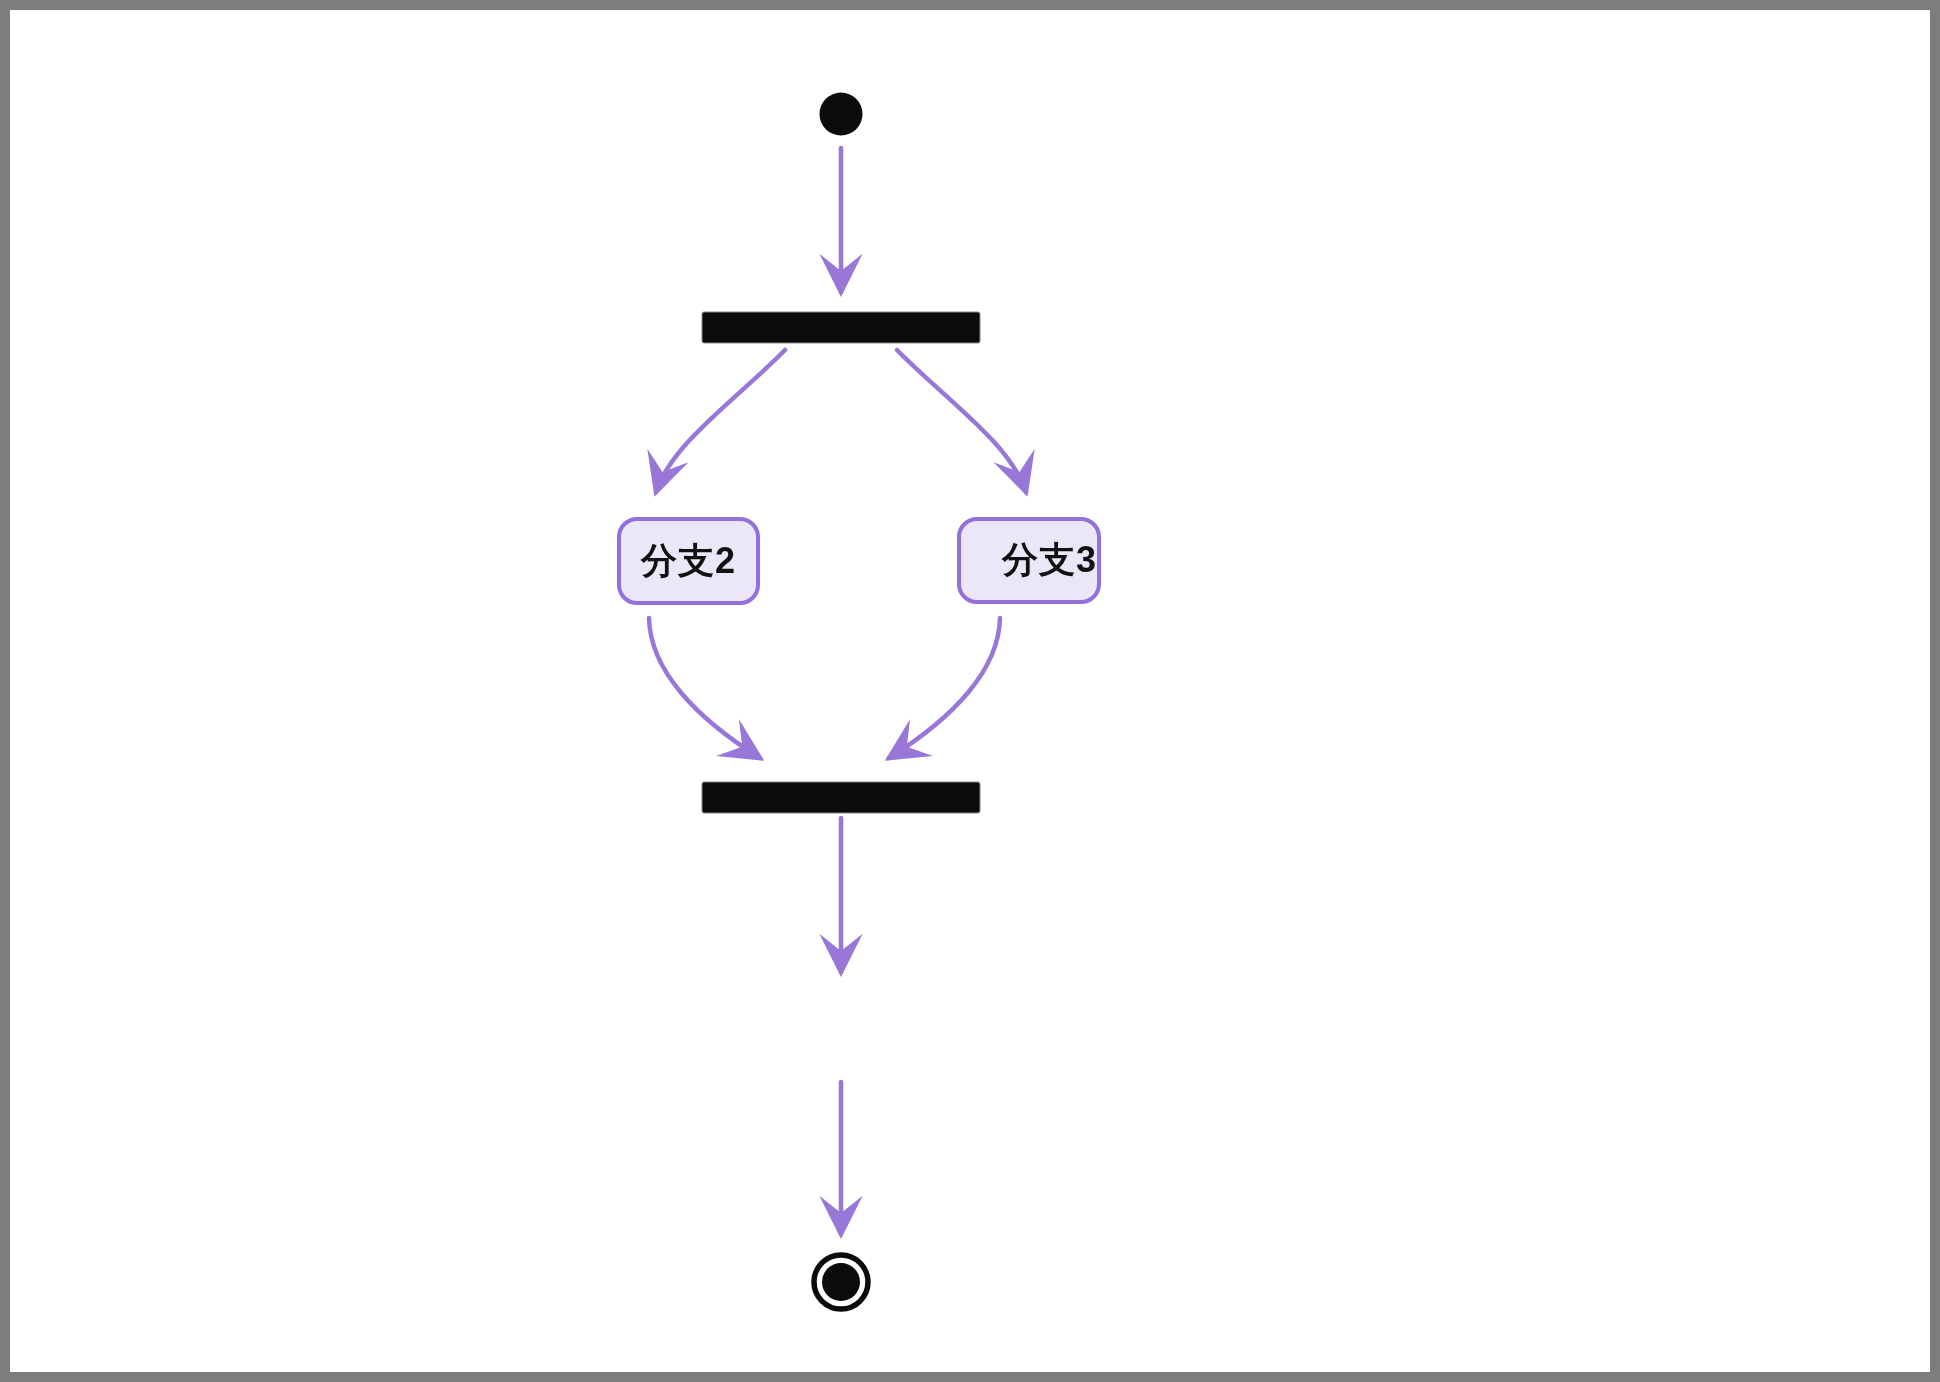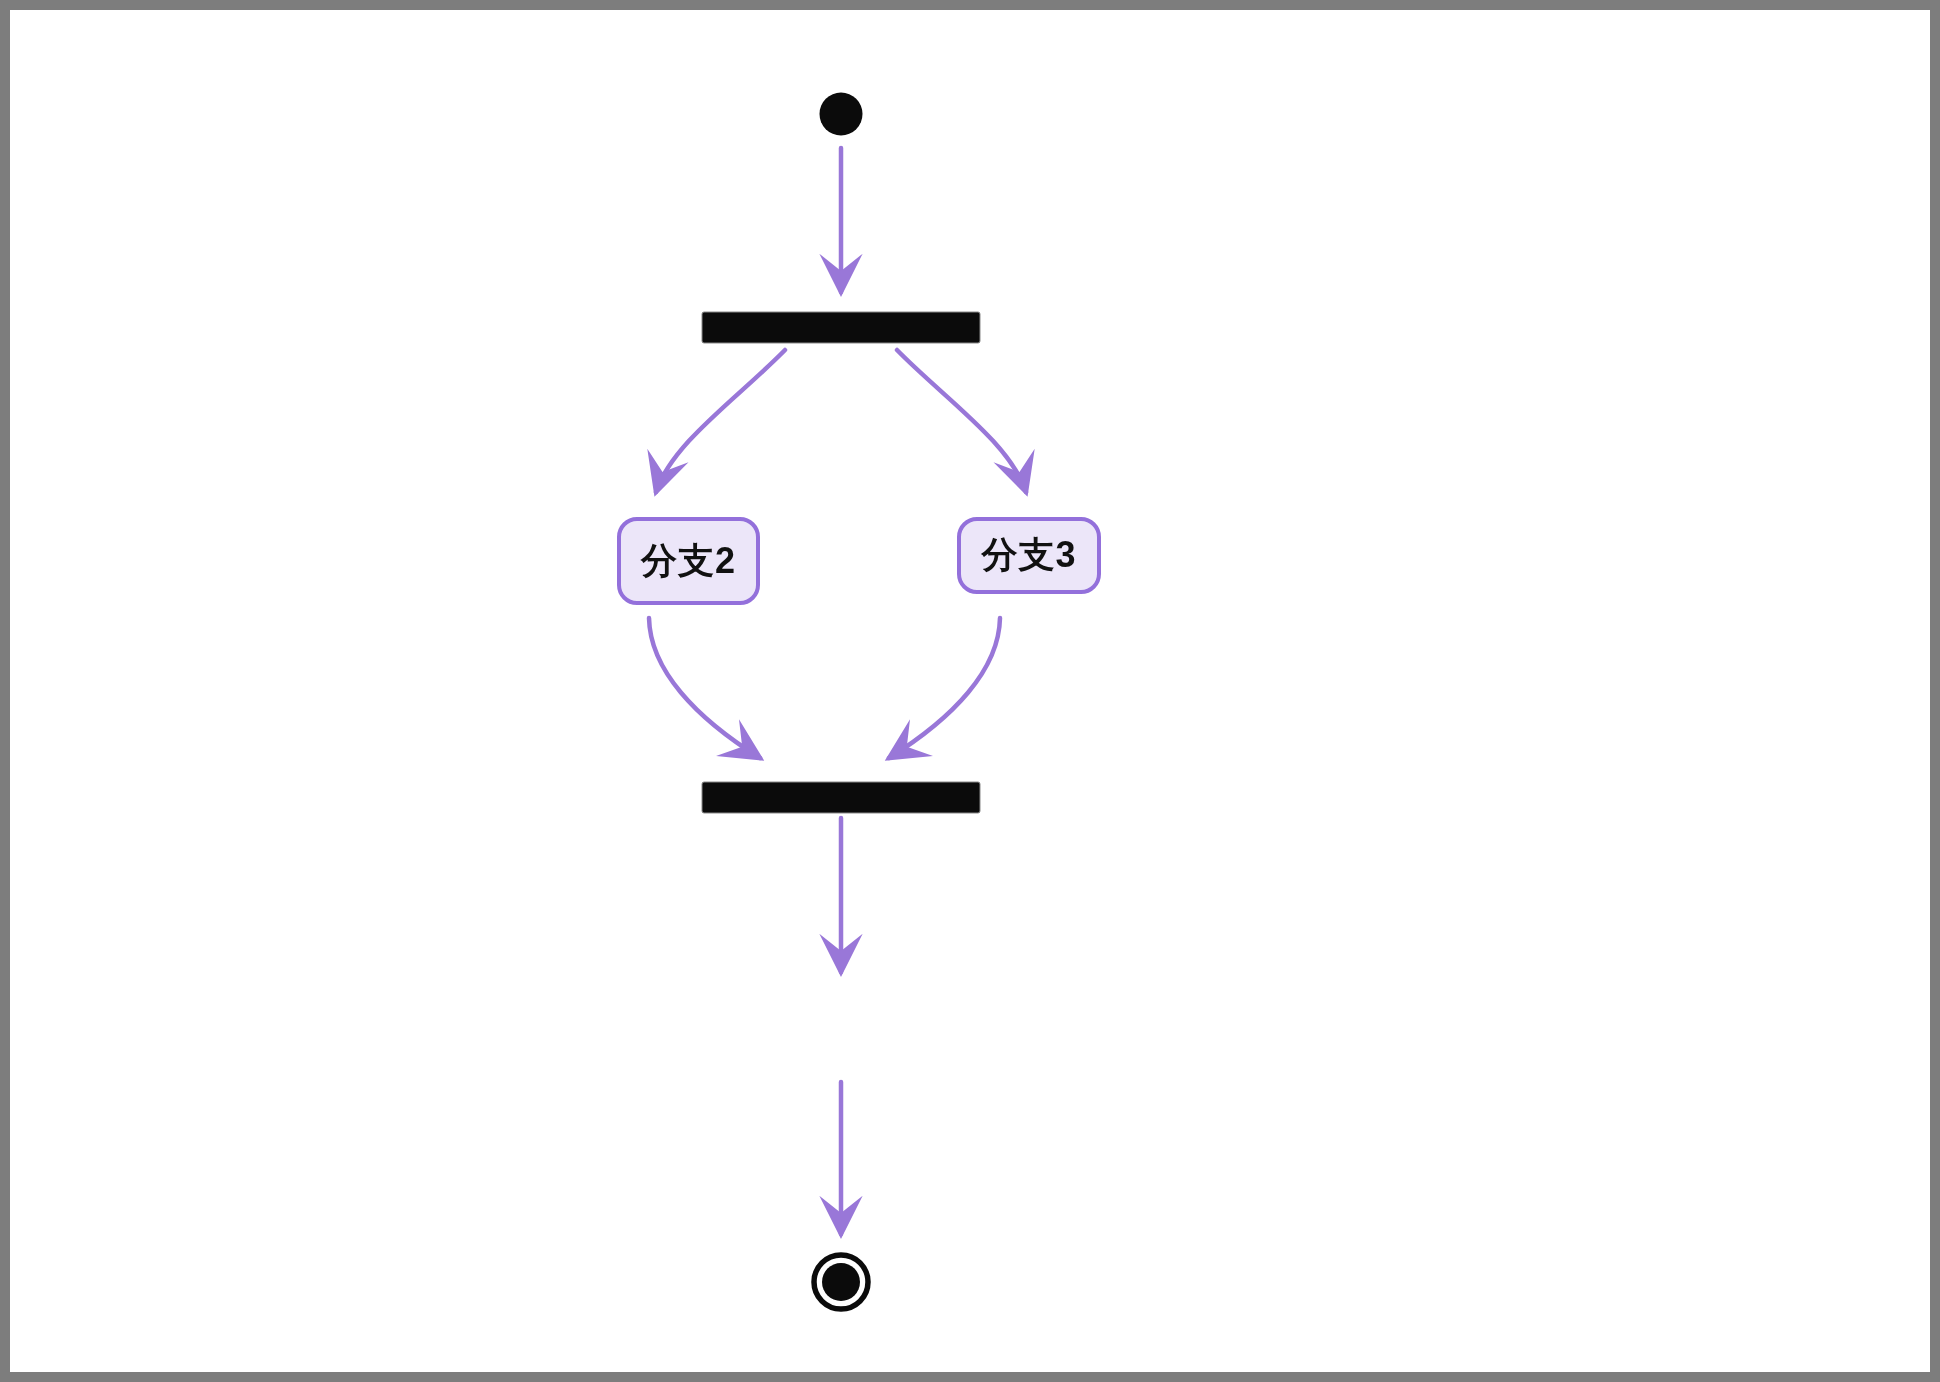--- a/index.html
+++ b/index.html
@@ -41,21 +41,21 @@
     display: flex; align-items: center; justify-content: center;
     background: var(--node-fill);
     border: 4.5px solid var(--node-border);
     border-radius: 20px;
     color: var(--node-text);
     font-size: 36px;
     font-weight: 700;
     letter-spacing: 1px;
   }
   .node-branch2 { left: 571px; top: 507px; width: 143px; height: 88px; margin-left: 36px; }
-  .node-branch3 { left: 947px; top: 507px; width: 144px; height: 77px; }
+  .node-branch3 { left: 947px; top: 507px; width: 144px; height: 87px; justify-content: flex-end; }
   .node-state4  { left: 758px; top: 980px; width: 146px; height: 85px; }
 </style>
 </head>
 <body>
 
 <div class="frame">
 
   <svg class="diagram-svg" width="1920" height="1362" viewBox="10 10 1920 1362">
     <defs>
       <marker id="arrowhead" viewBox="0 0 15 15" refX="12.5" refY="7.5" markerWidth="50" markerHeight="50" markerUnits="userSpaceOnUse" orient="auto">

